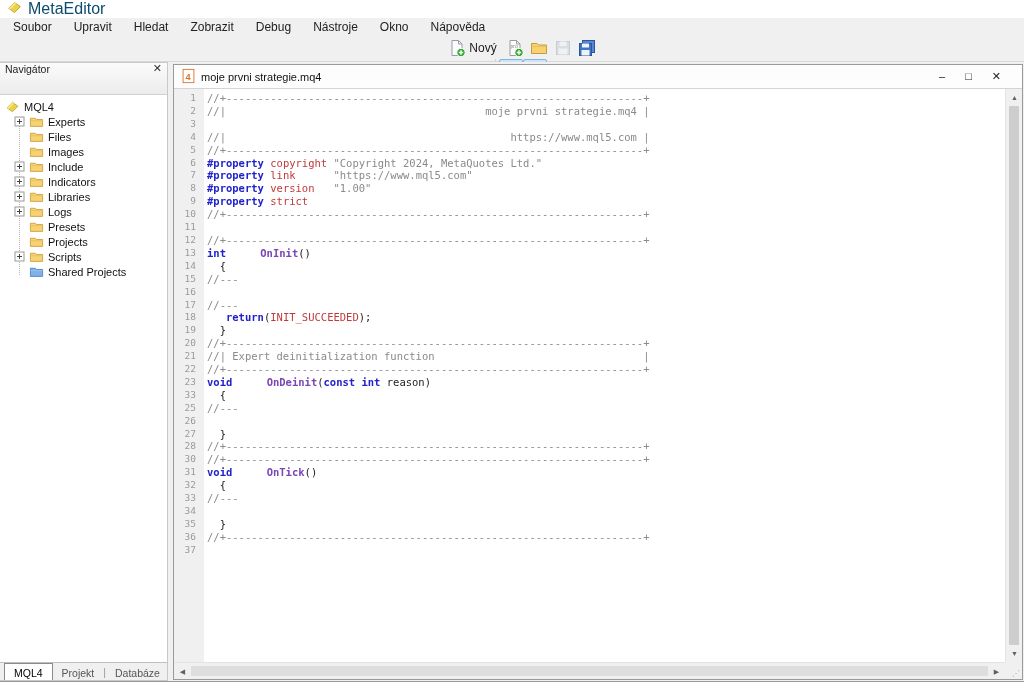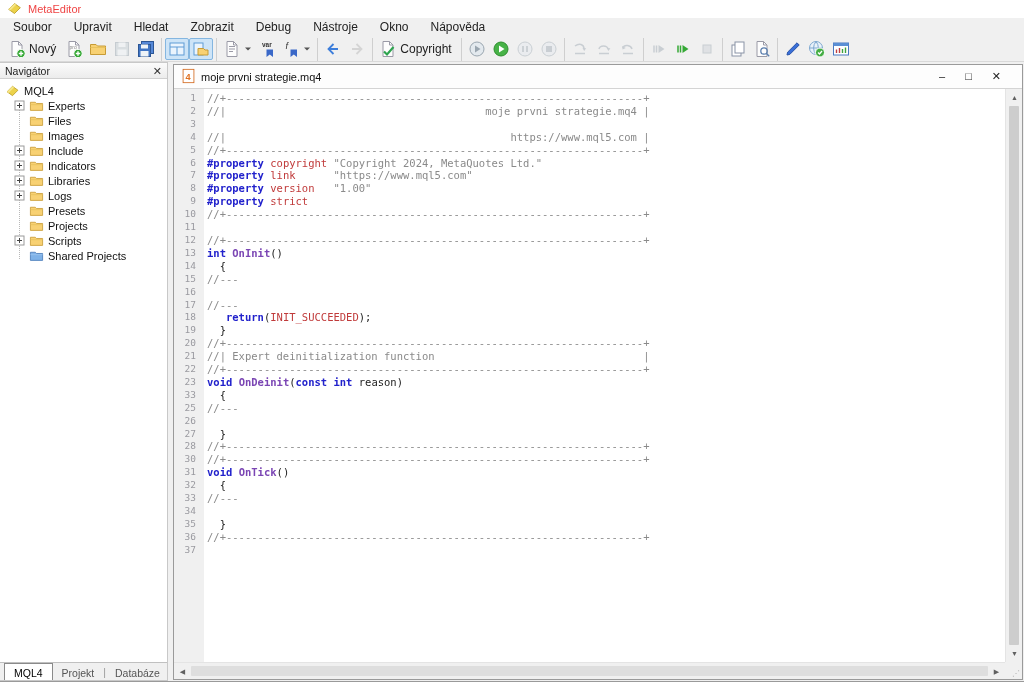--- a/index.html
+++ b/index.html
@@ -4,40 +4,40 @@
 <style>
   * { margin:0; padding:0; box-sizing:border-box; }
   html,body { background:#ffffff; }
   .window {
     width:1024px; height:682px; position:relative;
     font-family:"Liberation Sans", sans-serif;
     background:var(--ui-chrome_bg); overflow:hidden;
     border-bottom:1px solid #9a9a9a;
   }
   
-  .titlebar { height:18px; background:var(--ui-titlebar_bg); display:flex; align-items:center; padding-left:7px; gap:6px; font-size:11px; color:#ef4444; }
+  .titlebar { height:18px; background:var(--ui-titlebar_bg); display:flex; align-items:center; padding-left:7px; gap:6px; font-size:16px; color:#0c4a6e; }
   .titlebar svg { width:15px; height:15px; }
   
   .menubar { height:19px; background:var(--ui-chrome_bg); display:flex; align-items:center; font-size:12px; color:#222; padding-left:2px; }
   .menu-item { padding:1px 11px 2px 11px; cursor:default; }
   
-  .toolbar { height:25px; background:var(--ui-chrome_bg); display:flex; align-items:center; padding-left:2px; border-bottom:1px solid #d9d9d9; }
+  .toolbar { height:25px; background:var(--ui-chrome_bg); display:flex; align-items:center; padding-left:20px; border-bottom:1px solid #d9d9d9;flex-direction:column; }
   .tb-group { display:flex; align-items:center; padding:0 3px; height:23px; }
   .tb-group + .tb-group { border-left:1px solid #cfcfcf; }
   .tb-btn { min-width:24px; height:22px; display:flex; align-items:center; justify-content:center; gap:3px; border:1px solid transparent; border-radius:2px; padding:0 2px; font-size:12px; color:#222; }
   .tb-btn .lbl { padding-right:3px; white-space:nowrap; }
   .tb-btn svg { width:18px; height:18px; }
   .tb-btn.active { background:var(--ui-active_toggle_bg); border-color:var(--ui-active_toggle_border); }
   .tb-btn.disabled { opacity:.45; }
   .caret svg { width:8px; height:8px; }
   
   .main { position:absolute; top:62px; left:0; right:0; bottom:0; display:flex; }
   
   .navigator { width:168px; background:#fff; border:1px solid #c8c8c8; border-left:none; display:flex; flex-direction:column; }
-  .nav-header { height:16px; background:linear-gradient(#fbfbfb,#ececec); border-bottom:1px solid #d0d0d0; font-size:10.5px; color:#222; display:flex; align-items:center; justify-content:space-between; padding:0 5px; flex:none; }
+  .nav-header { height:32px; background:linear-gradient(#fbfbfb,#ececec); border-bottom:1px solid #d0d0d0; font-size:10.5px; color:#222; display:flex; align-items:flex-start; justify-content:space-between; padding:0 5px; flex:none; }
   .nav-close { color:#333; font-size:11px; line-height:10px; cursor:default; }
   .nav-tree { flex:1; padding-top:4px; font-size:11px; color:#111; position:relative; overflow:hidden; }
   .nav-tree::before { content:""; position:absolute; left:19px; top:22px; height:158px; border-left:1px dotted #b8b8b8; }
   .tree-row { height:15px; display:flex; align-items:center; gap:4px; position:relative; padding-left:14px; }
   .tree-row.root { padding-left:5px; }
   .tree-row .expander { width:11px; height:11px; flex:none; display:flex; }
   .tree-row .spacer { width:11px; flex:none; }
   .tree-row svg.exp { width:11px; height:11px; }
   .tree-row svg.fold { width:15px; height:13px; flex:none; }
   .tree-row svg.rooticon { width:15px; height:14px; flex:none; }
@@ -55,21 +55,21 @@
   .doc-controls span { cursor:default; }
   .editor-grid { flex:1; display:grid; grid-template-columns:1fr 17px; grid-template-rows:1fr 17px; overflow:hidden; }
   .code-area { position:relative; overflow:hidden; font-family:"DejaVu Sans Mono", monospace; font-size:10.5px; line-height:12.9px; }
   .code-area::before { content:""; position:absolute; left:0; top:0; bottom:0; width:30px; background:var(--ui-gutter_bg); }
   .code-lines { position:relative; padding-top:3px; }
   .code-line { display:flex; white-space:pre; }
   .ln { width:26px; flex:none; text-align:right; padding-right:4px; color:var(--sc-line_number); font-size:9.5px; line-height:12.9px; }
   .ct { padding-left:7px; white-space:pre; }
   .seg-k { color:var(--sc-keyword); font-weight:bold; }
   .seg-r { color:var(--sc-constant); font-weight:normal; }
-  .seg-f { color:var(--sc-function); font-weight:bold; }
+  .seg-f { color:var(--sc-function); font-weight:bold;margin-left:28px; }
   .seg-c { color:var(--sc-comment); }
   .seg-s { color:var(--sc-string); }
   .seg-p { color:var(--sc-plain); }
   
   .vscroll { background:var(--ui-scroll_track); border-left:1px solid #e4e4e4; display:flex; flex-direction:column; }
   .hscroll { background:var(--ui-scroll_track); border-top:1px solid #e4e4e4; display:flex; }
   .sb-btn { width:17px; height:17px; flex:none; display:flex; align-items:center; justify-content:center; font-size:7px; color:#606060; }
   .vthumb { flex:1; margin:0 3px; background:var(--ui-scroll_thumb); border-radius:1px; }
   .hthumb { flex:1; margin:3px 0; background:#dedede; border-radius:1px; }
   .sb-corner { background:var(--ui-scroll_track); display:flex; align-items:flex-end; justify-content:flex-end; font-size:8px; color:#aaa; padding:0 2px 1px 0; }

